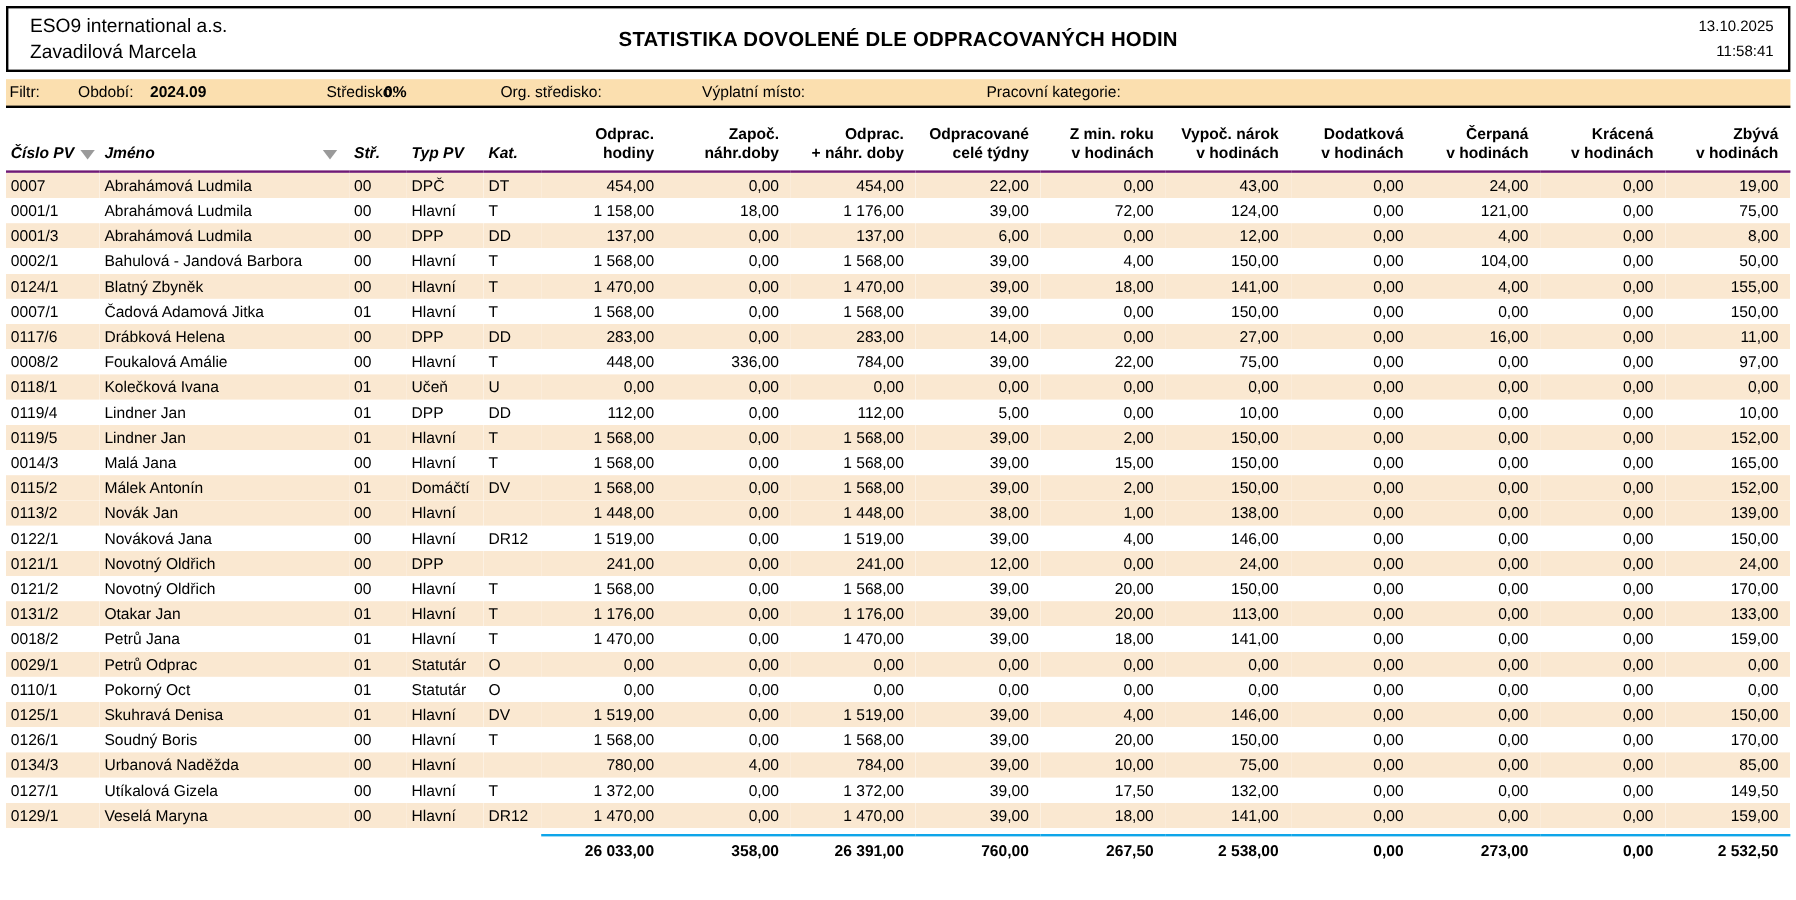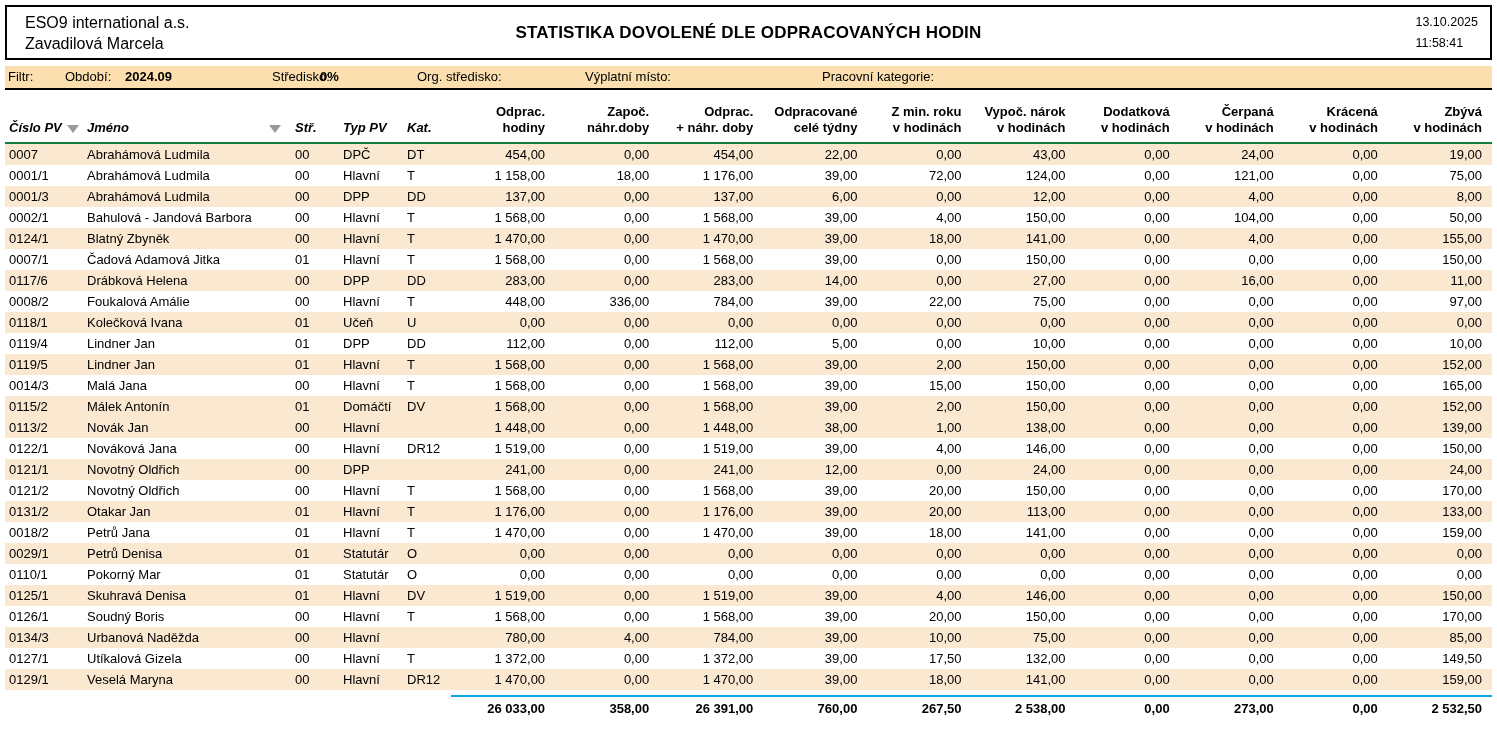--- a/index.html
+++ b/index.html
@@ -24,21 +24,21 @@
   }
   .hdr-left { position: absolute; left: 18px; top: 5px; font-size: 16px; line-height: 21px; }
   .hdr-title {
     width: 100%;
     text-align: center;
     align-self: center;
     font-size: 17px;
     font-weight: bold;
     letter-spacing: 0.2px;
   }
-  .hdr-right { position: absolute; right: 12px; top: 5px; font-size: 12.5px; line-height: 21px; text-align: left; }
+  .hdr-right { position: absolute; right: 12px; top: 5px; font-size: 12.5px; line-height: 21px; text-align: right; }
 
   
   .filter-bar {
     margin-top: 6px;
     height: 22px;
     background: var(--filterbar, #FBDFAF);
     border-bottom: 2px solid #000;
     position: relative;
     font-size: 13px;
     line-height: 22px;
@@ -64,21 +64,21 @@
   col.c1 { width: 208px; }
   col.c2 { width: 48px; }
   col.c3 { width: 64px; }
   col.c4 { width: 48px; }
 
   th {
     font-size: 13px;
     font-weight: bold;
     vertical-align: bottom;
     padding: 14px 10px 6px 0;
-    border-bottom: 2px solid #15803d;
+    border-bottom: 2px solid #701a75;
     white-space: nowrap;
   }
   th.left { text-align: left; padding-left: 4px; font-style: italic; }
   th.num  { text-align: right; }
   .th-wrap { display: flex; align-items: flex-end; }
   .th-wrap.sort-after { gap: 5px; }
   .th-wrap.sort-end { justify-content: space-between; }
   .th-text { line-height: 16px; }
   th.num .th-text { width: 100%; text-align: right; }
   .sort-tri {
@@ -591,38 +591,38 @@
           <td class="c8 num">39,00</td>
           <td class="c9 num">18,00</td>
           <td class="c10 num">141,00</td>
           <td class="c11 num">0,00</td>
           <td class="c12 num">0,00</td>
           <td class="c13 num">0,00</td>
           <td class="c14 num">159,00</td>
         </tr>
         <tr class="stripe">
           <td class="c0 left">0029/1</td>
-          <td class="c1 left">Petrů Denisa</td>
+          <td class="c1 left">Petrů Odprac</td>
           <td class="c2 left">01</td>
           <td class="c3 left">Statutár</td>
           <td class="c4 left">O</td>
           <td class="c5 num">0,00</td>
           <td class="c6 num">0,00</td>
           <td class="c7 num">0,00</td>
           <td class="c8 num">0,00</td>
           <td class="c9 num">0,00</td>
           <td class="c10 num">0,00</td>
           <td class="c11 num">0,00</td>
           <td class="c12 num">0,00</td>
           <td class="c13 num">0,00</td>
           <td class="c14 num">0,00</td>
         </tr>
         <tr>
           <td class="c0 left">0110/1</td>
-          <td class="c1 left">Pokorný Mar</td>
+          <td class="c1 left">Pokorný Oct</td>
           <td class="c2 left">01</td>
           <td class="c3 left">Statutár</td>
           <td class="c4 left">O</td>
           <td class="c5 num">0,00</td>
           <td class="c6 num">0,00</td>
           <td class="c7 num">0,00</td>
           <td class="c8 num">0,00</td>
           <td class="c9 num">0,00</td>
           <td class="c10 num">0,00</td>
           <td class="c11 num">0,00</td>

